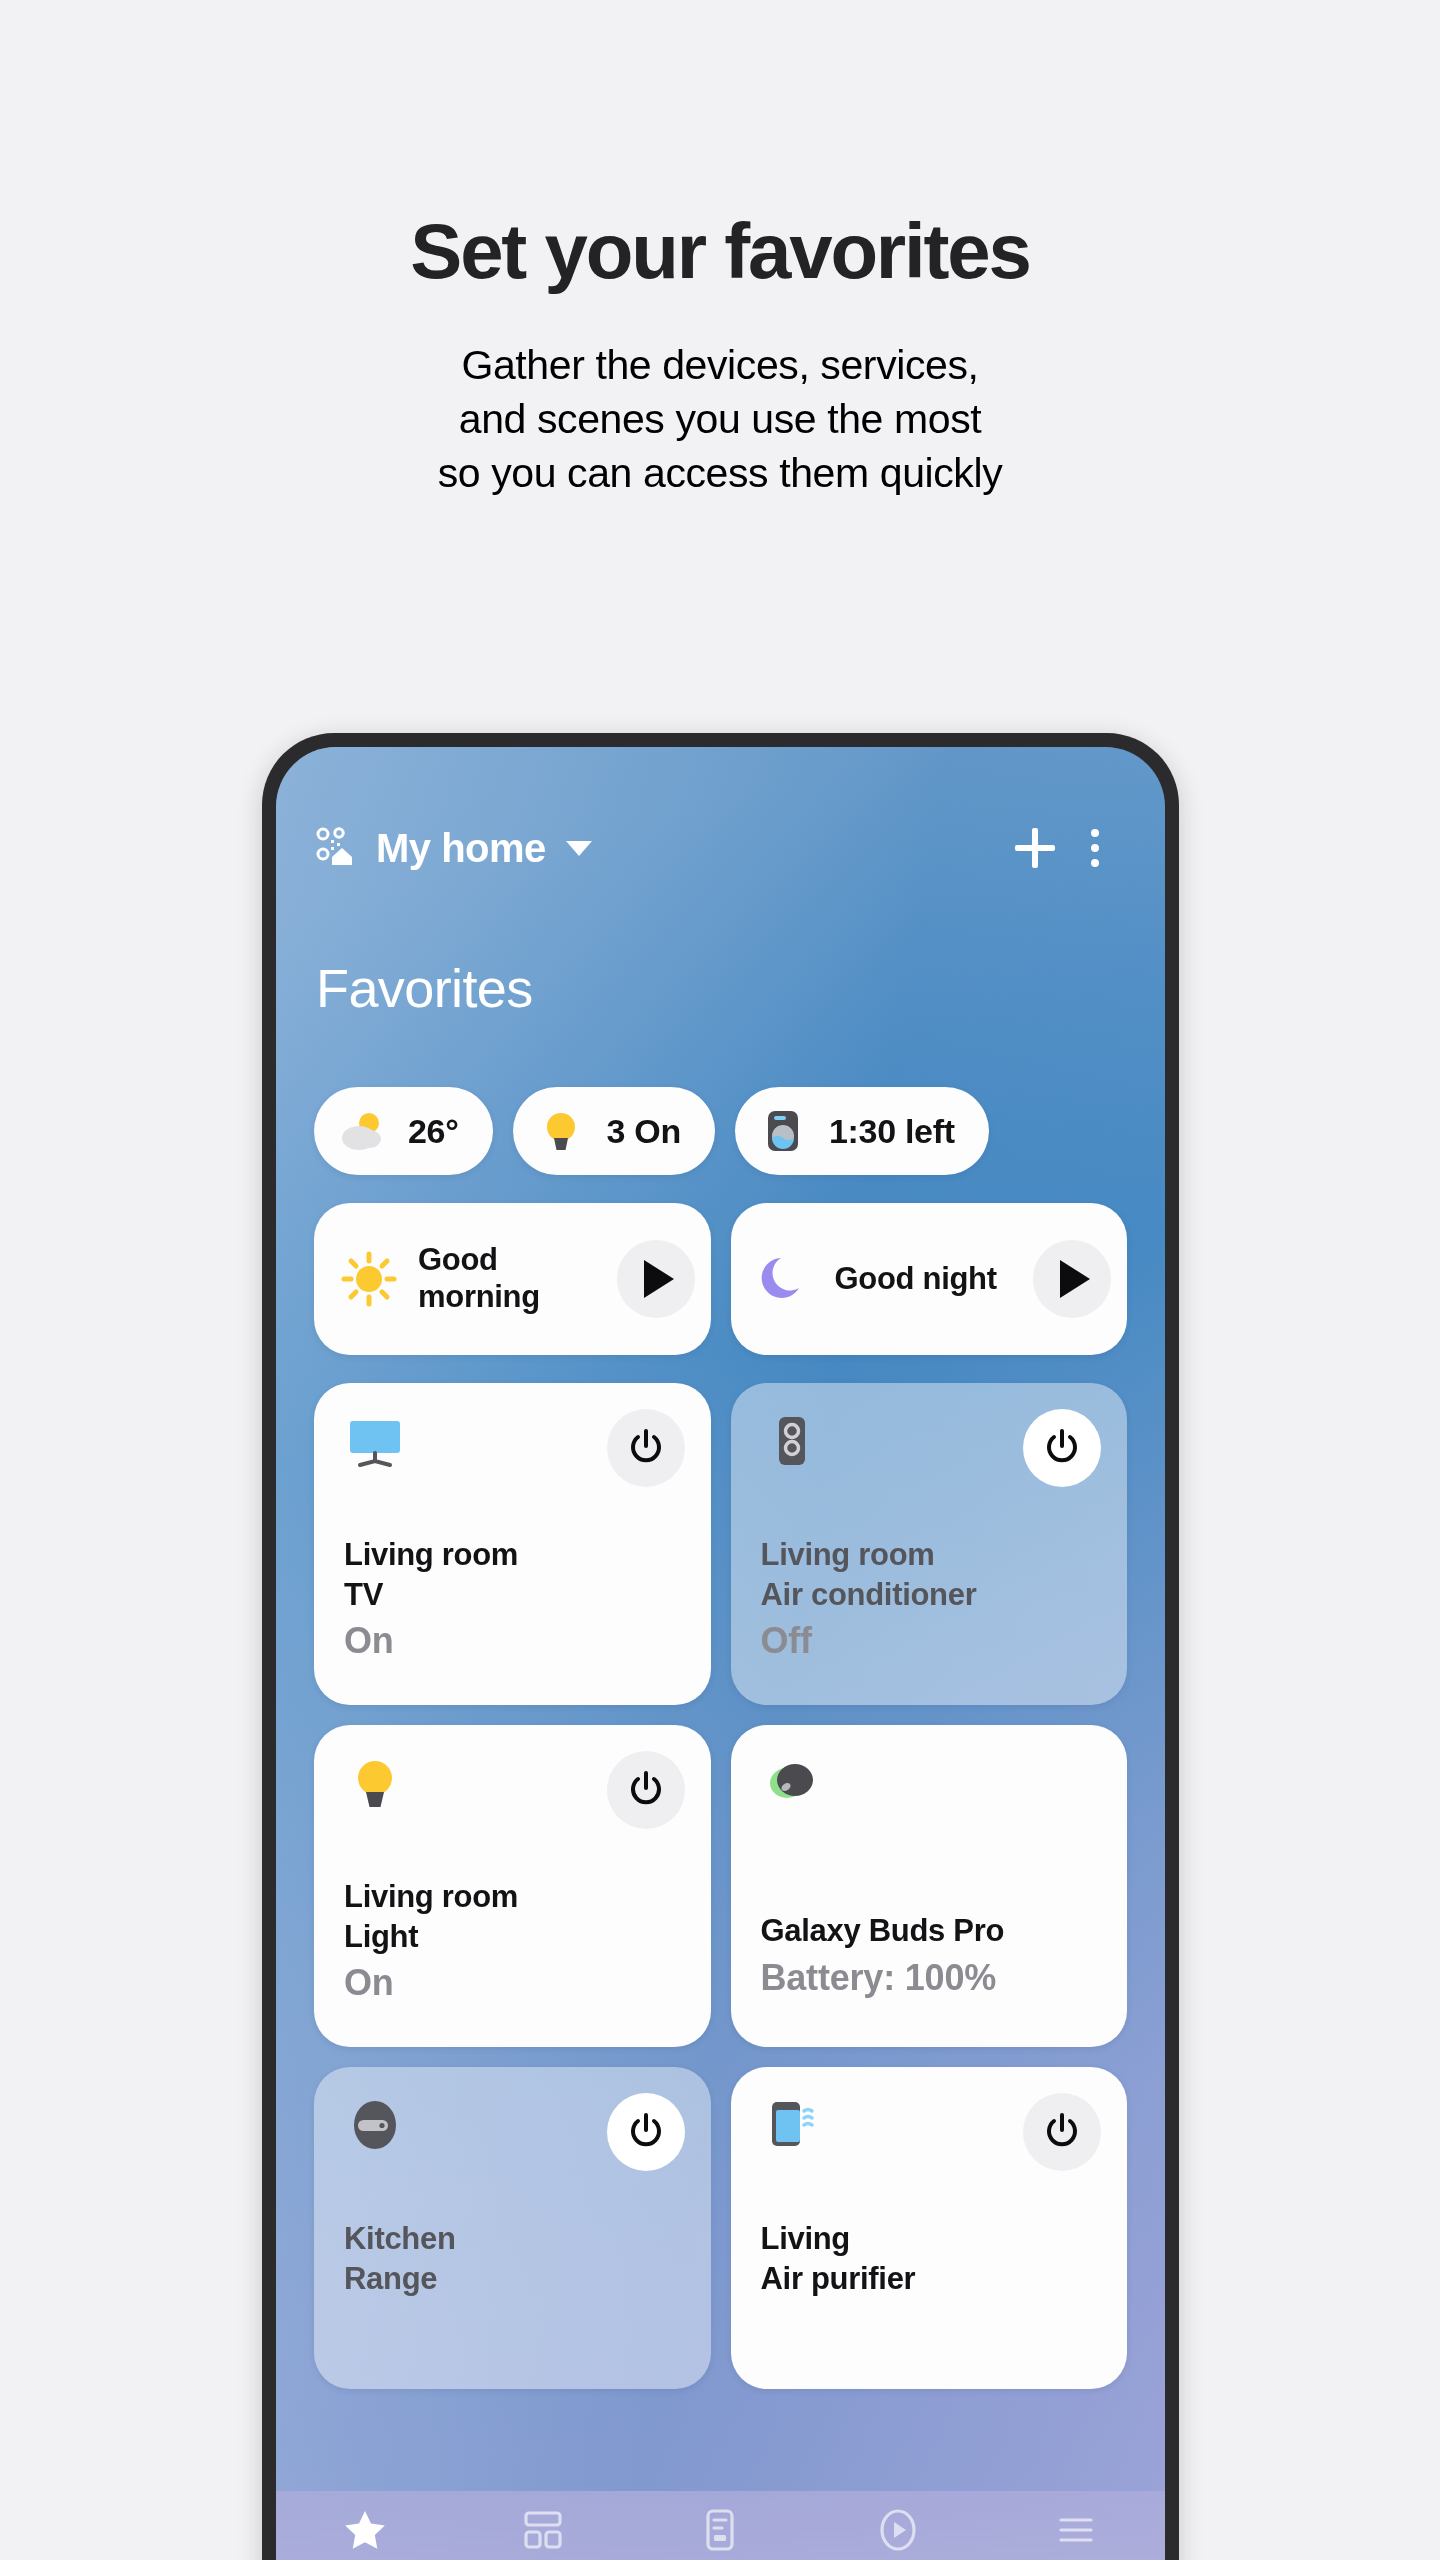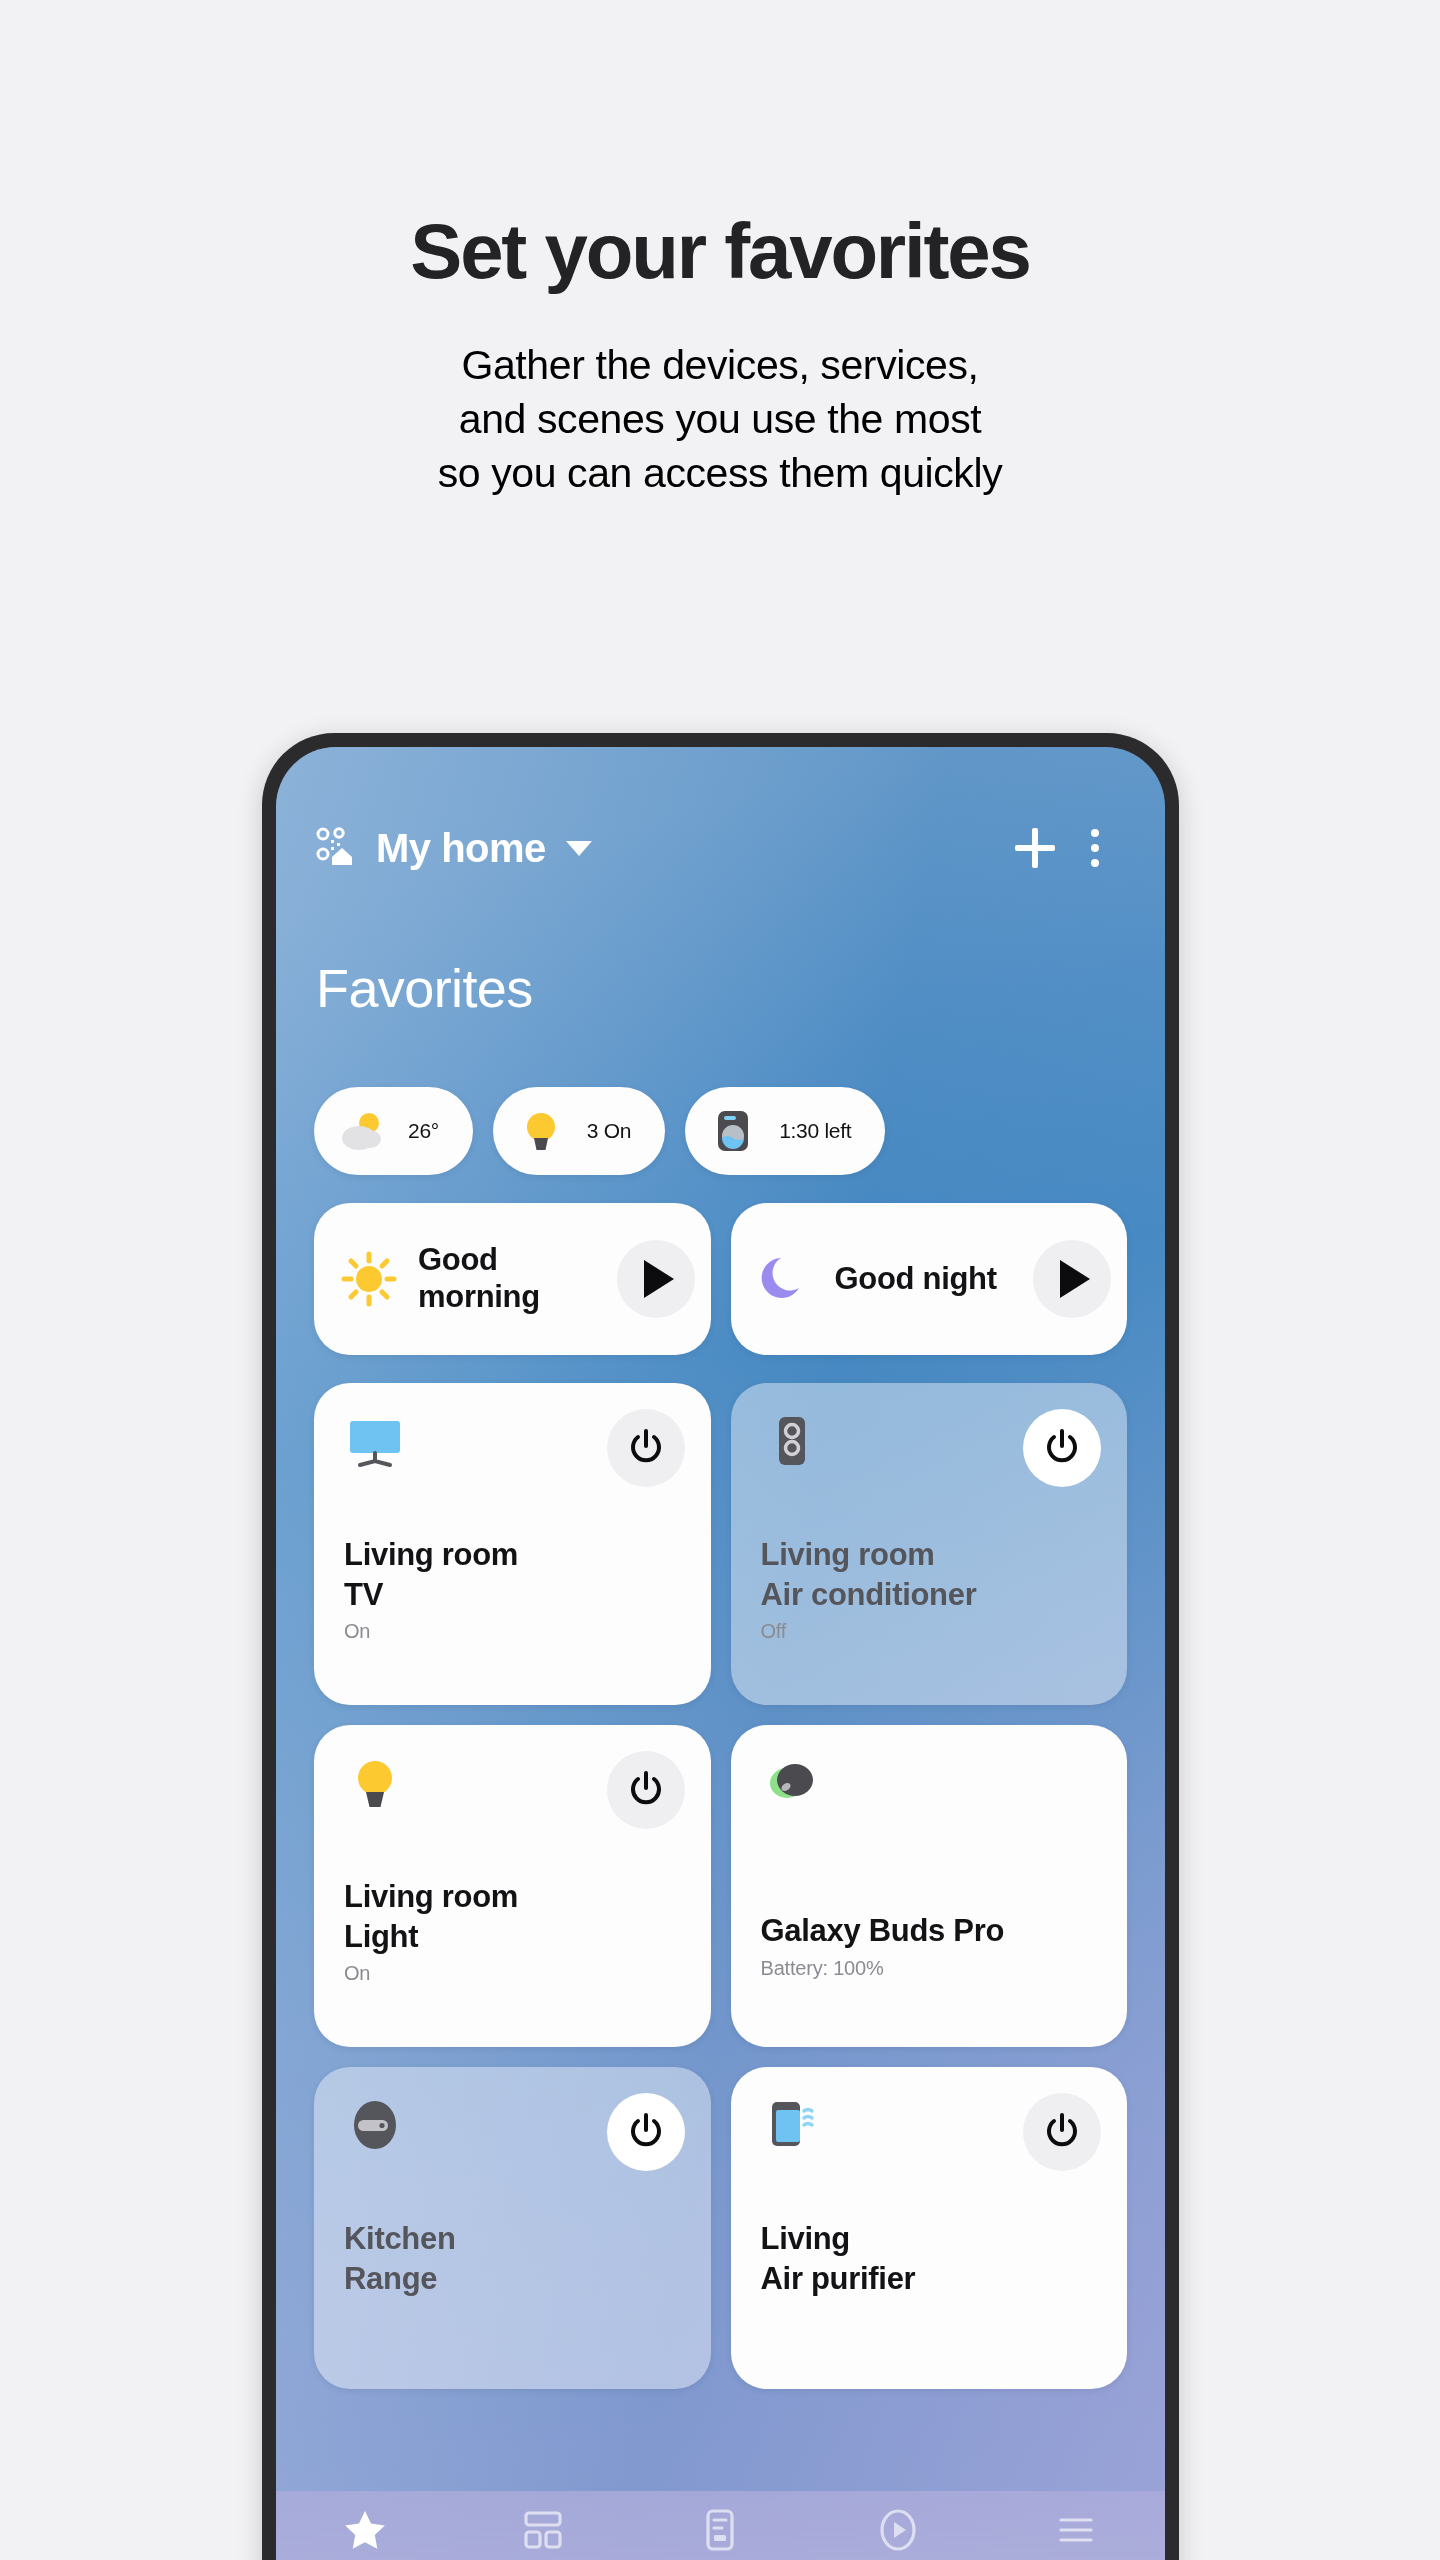--- a/index.html
+++ b/index.html
@@ -136,22 +136,22 @@
     height: 88px;
     background: #fdfdfe;
     border-radius: 44px;
     display: flex;
     align-items: center;
     padding: 0 34px 0 22px;
     gap: 20px;
     box-shadow: 0 2px 6px rgba(30,50,80,0.10);
   }
   .chip-label {
-    font-size: 21px;
-    font-weight: 400;
+    font-size: 34px;
+    font-weight: 700;
     color: #131316;
     letter-spacing: -0.3px;
     white-space: nowrap;
   }
   .chip-icon { width: 52px; height: 52px; flex: 0 0 auto; }
 
   
   .grid {
     display: grid;
     grid-template-columns: 1fr 1fr;
@@ -218,22 +218,22 @@
   .dev-room, .dev-name {
     font-size: 31px;
     font-weight: 700;
     line-height: 1.28;
     letter-spacing: -0.3px;
   }
   .dev-card.on  .dev-room, .dev-card.on  .dev-name { color: #131316; }
   .dev-card.off .dev-room, .dev-card.off .dev-name { color: #55555c; }
   .dev-state {
     margin-top: 6px;
-    font-size: 20px;
-    font-weight: 400;
+    font-size: 36px;
+    font-weight: 700;
     color: #8b8b92;
     letter-spacing: -0.2px;
   }
   .dev-single .dev-text { top: 186px; }
 
   
   .bottom-nav {
     position: absolute;
     left: 0; right: 0; bottom: 0;
     height: 142px;

